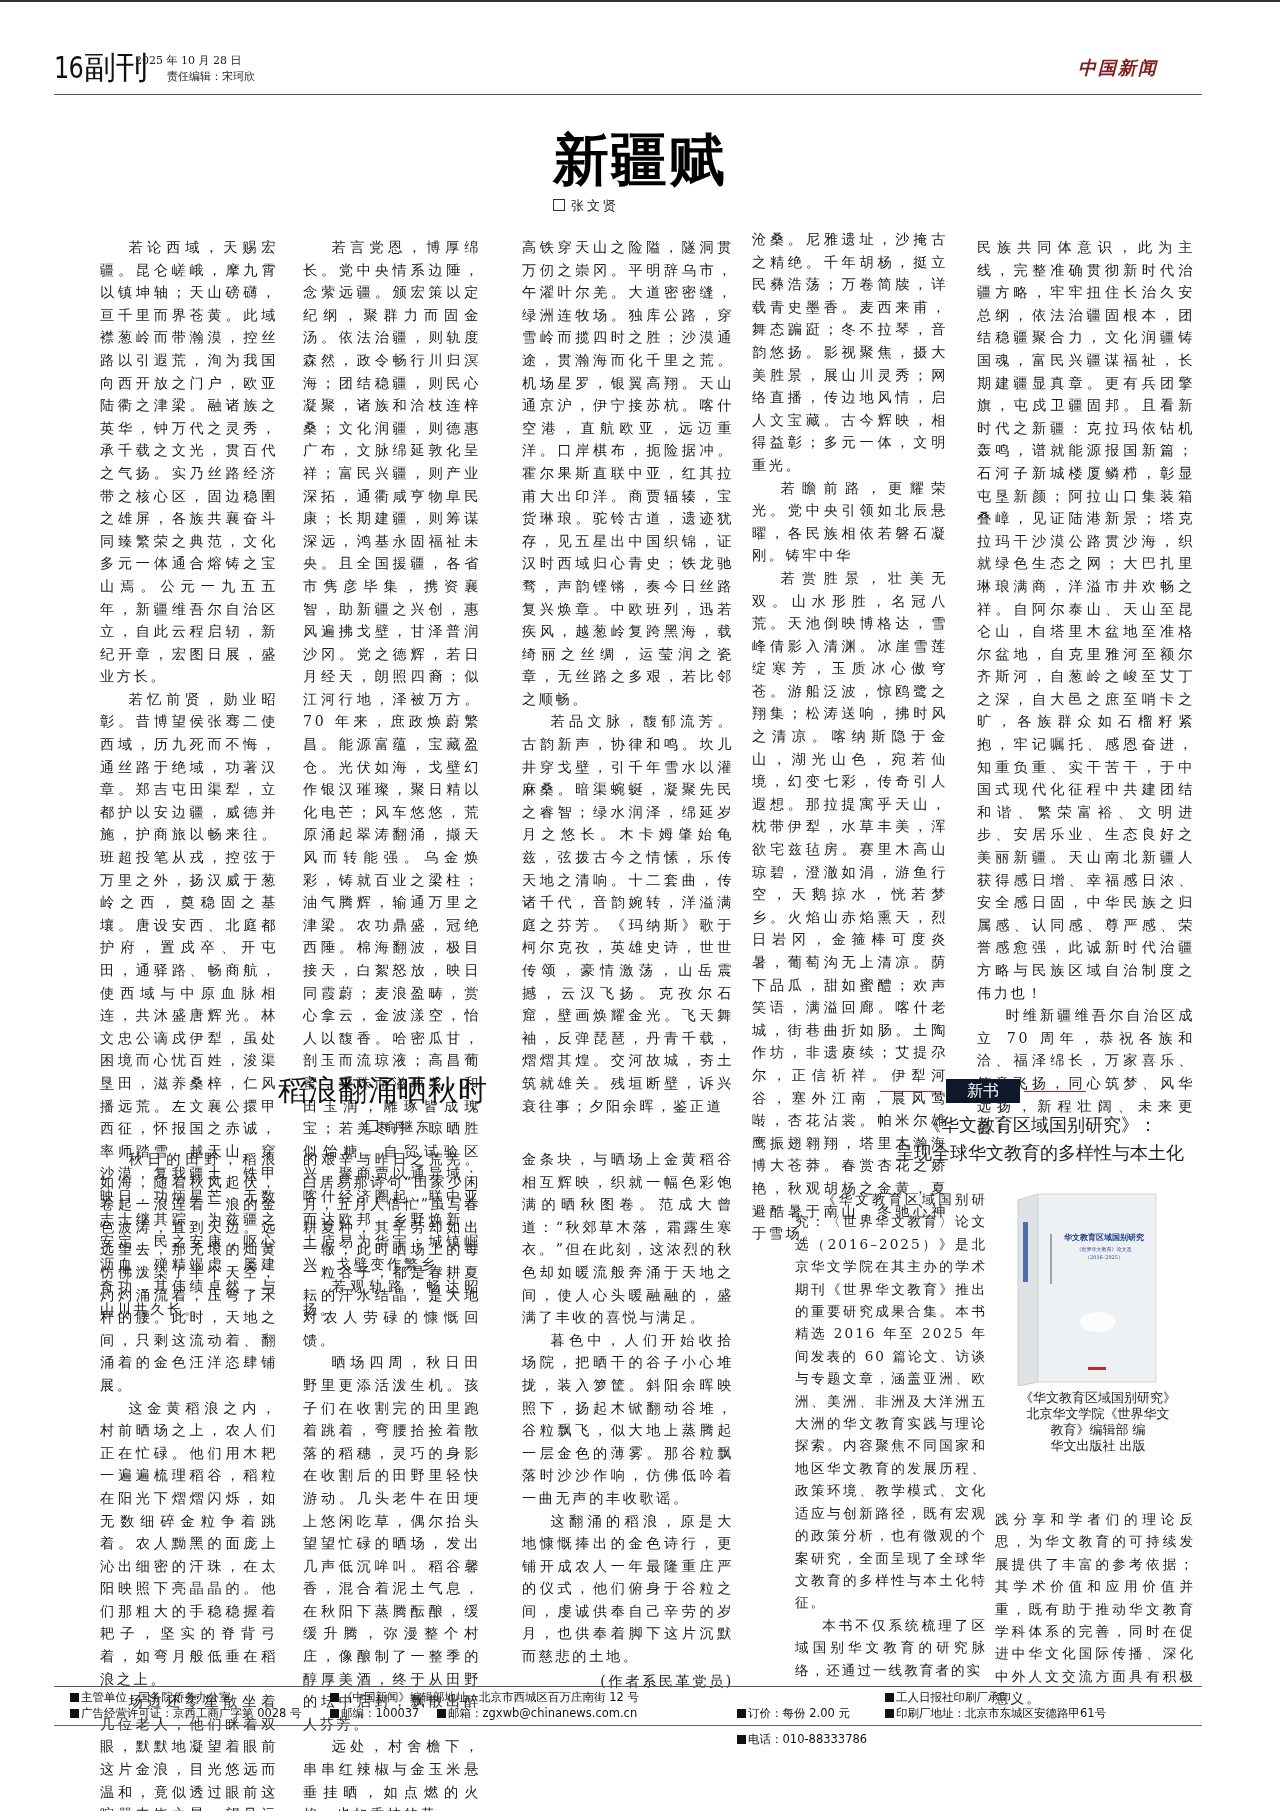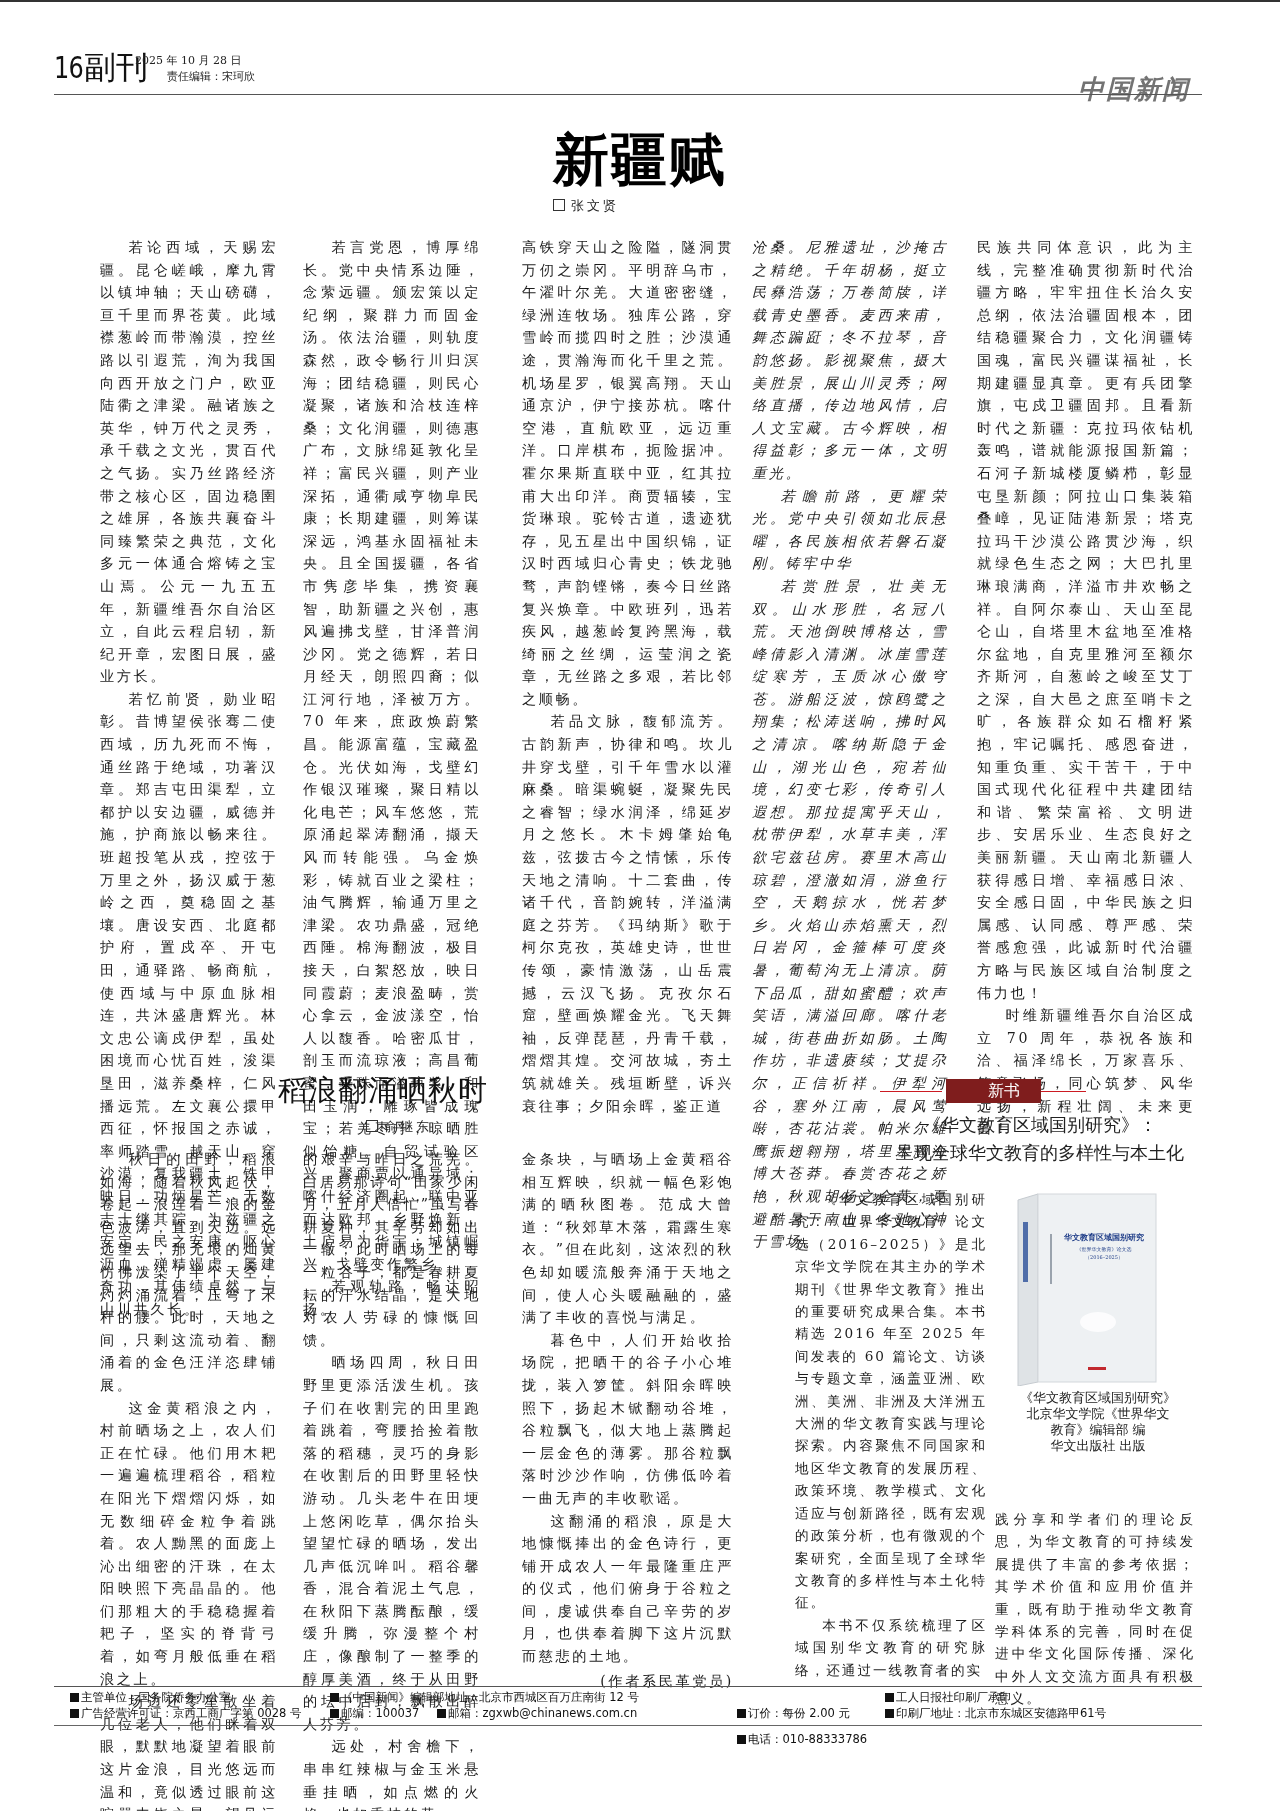--- a/index.html
+++ b/index.html
@@ -6,50 +6,50 @@
   body { width: 1280px; height: 1811px; position: relative; overflow: hidden;
          font-family: "DejaVu Serif", "Liberation Serif", serif; color: #1a1a1a; }
   .abs { position: absolute; }
   .top-border { left: 0; top: 0; width: 1280px; height: 2px; background: #333; }
 
   
   .page-no { left: 54px; top: 52px; font-family: "DejaVu Sans", sans-serif; font-size: 30px; line-height: 32px; letter-spacing: -1px; font-weight: 400; transform: scaleX(0.8); transform-origin: left; color:#111; }
   .section { left: 84px; top: 50px; font-family: "DejaVu Sans", sans-serif; font-size: 32px; line-height: 34px; color:#111; }
   .hdr-date { left: 135px; top: 54px; font-size: 11px; line-height: 14px; color:#222; }
   .hdr-editor { left: 135px; top: 70px; font-size: 11px; line-height: 14px; color:#222;margin-left:32px; }
-  .logo { left: 1078px; top: 72px; font-family: "DejaVu Serif", serif; font-style: italic; font-weight: bold; color: #737373; font-size: 26px; letter-spacing: 2px; }
+  .logo { left: 1078px; top: 56px; font-family: "DejaVu Serif", serif; font-style: italic; font-weight: bold; color: #7f1d1d; font-size: 18px; letter-spacing: 2px; }
   .hdr-rule { left: 54px; top: 94px; width: 1148px; height: 1px; background: #555; }
 
   
   .main-title { left: 0; width: 1280px; top: 124px; text-align: center; font-family: "DejaVu Serif", serif; font-weight: 900; font-size: 56px; line-height: 70px; letter-spacing: 2px; color:#000; }
   .byline { left: 0; width: 1172px; top: 197px; text-align: center; font-size: 13px; color:#222; letter-spacing: 3px; }
   .box-icon { display: inline-block; width: 10px; height: 10px; border: 1px solid #333; margin-right: 6px; vertical-align: -1px; }
 
   
   .col { position: absolute; font-size: 14.2px; line-height: 22.6px; text-align: justify; letter-spacing: 2.6px; color:#1c1c1c; }
   .col p { margin: 0; text-indent: 2em; }
   .col p.cont { text-indent: 0; }
 
   .col1 { left: 100px; top: 236px; width: 178px; }
   .col2 { left: 303px; top: 236px; width: 178px; }
   .col3 { left: 522px; top: 236px; width: 212px; }
-  .col4 { left: 752px; top: 236px; width: 196px; font-style: italic; }
+  .col4 { left: 752px; top: 228px; width: 196px; }
   .col5 { left: 977px; top: 236px; width: 218px; }
 
   
   .art2-title { left: 278px; top: 1070px; font-size: 29px; line-height: 40px; color:#111; letter-spacing: 1px; }
   .art2-byline { left: 366px; top: 1118px; font-size: 13px; color:#222; letter-spacing: 3px; }
   .col6 { left: 100px; top: 1148px; width: 178px; }
   .col7 { left: 303px; top: 1148px; width: 178px; }
   .col8 { left: 522px; top: 1148px; width: 212px; }
   .author-note { text-align: right; text-indent: 0 !important; margin-top: 2px !important; }
 
   
   .tag-line { top: 1091px; height: 1px; background: #cc1a22; }
-  .tag { left: 946px; top: 1079px; width: 74px; height: 24px; background: #7f1d1d; color: #fff; font-family: "DejaVu Sans", sans-serif; font-size: 16px; line-height: 24px; text-align: center; padding-left: 21px; }
+  .tag { left: 946px; top: 1079px; width: 74px; height: 24px; background: #0f172a; color: #fff; font-family: "DejaVu Sans", sans-serif; font-size: 16px; line-height: 24px; text-align: center; }
   .book-title { left: 870px; width: 340px; text-align: center; font-family: "DejaVu Sans", sans-serif; font-size: 18px; line-height: 26px; color:#222; }
   .col9 { left: 795px; top: 1188px; width: 192px; font-size: 13.6px; line-height: 22.4px; letter-spacing: 2px; }
   .col10 { left: 995px; top: 1508px; width: 200px; font-size: 13.6px; line-height: 22.4px; letter-spacing: 2px; }
   .book-img { left: 1010px; top: 1192px; width: 150px; height: 194px; }
   .book-caption { left: 984px; top: 1390px; width: 228px; text-align: center; font-size: 13px; line-height: 16px; color: #222; }
 
   
   .ftr-rule { left: 54px; top: 1686px; width: 1148px; height: 1px; background: #555; }
   .ftr { font-family: "DejaVu Sans", sans-serif; font-size: 11.5px; line-height: 14px; color:#111; white-space: nowrap; }
   .sq { display:inline-block; width:9px; height:9px; background:#111; margin-right:2px; vertical-align: -1px; }

